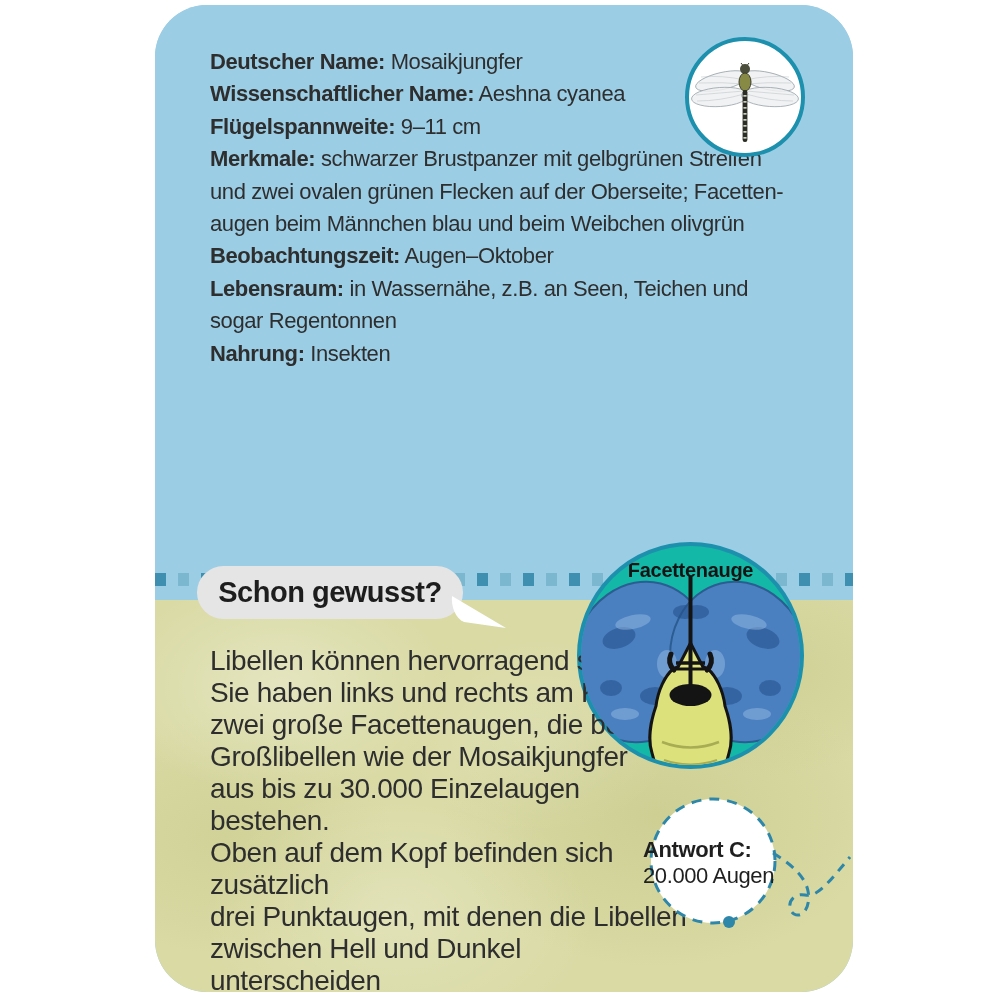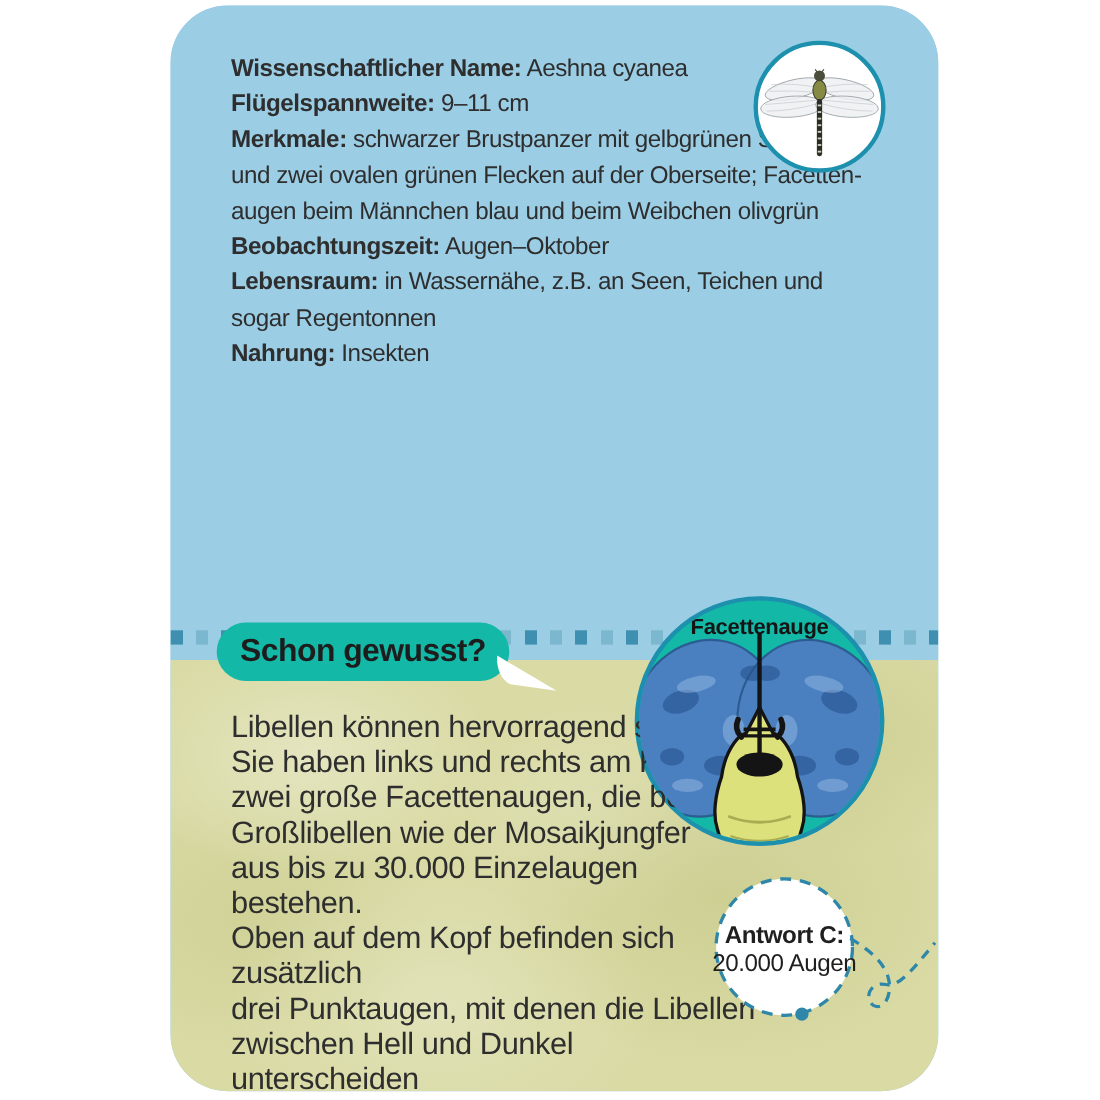--- a/index.html
+++ b/index.html
@@ -37,55 +37,56 @@
   }
   .info p{margin:0;}
   .info b{font-weight:bold;}
   .val{white-space:pre-line;}
   .badge{
     position:absolute;left:530px;top:32px;width:120px;height:120px;border-radius:50%;
     background:#ffffff;border:4px solid #1d90ae;box-sizing:border-box;
   }
   .badge svg{position:absolute;left:0;top:0;width:112px;height:112px;}
   .bubble{
-    position:absolute;left:42px;top:561px;width:266px;height:53px;background:#14b8a6;
+    position:absolute;left:42px;top:561px;width:266px;height:53px;background:#e5e5e5;
     border-radius:27px;display:flex;align-items:center;justify-content:center;
     font-weight:bold;font-size:29px;letter-spacing:-0.5px;color:#1d1d1d;
   }
   .bubble-tail{position:absolute;right:-47px;bottom:-15px;}
   .eye-circle{
     position:absolute;left:422px;top:537px;width:227px;height:227px;border-radius:50%;
     background:#14b8a6;border:4px solid #1d90ae;box-sizing:border-box;overflow:hidden;
   }
   .eye-label{
     position:absolute;left:0;right:0;top:13px;text-align:center;z-index:3;
     font-weight:bold;font-size:20px;letter-spacing:-0.3px;color:#141414;
   }
   .eye-circle svg{position:absolute;left:0;top:0;width:219px;height:219px;z-index:1;}
   .fact{
     position:absolute;left:55px;top:640px;width:480px;
     font-size:28px;line-height:32px;letter-spacing:-0.4px;
     white-space:pre-line;color:#2e2e2e;
   }
   .answer-deco{position:absolute;left:478px;top:773px;width:220px;height:190px;}
   .answer-text{
-    position:absolute;left:488px;top:832px;width:140px;text-align:center;z-index:2;
+    position:absolute;left:488px;top:832px;width:140px;z-index:2;
     font-size:22px;line-height:26px;letter-spacing:-0.4px;color:#1f1f1f;
   }
   .answer-text .a1{font-weight:bold;}
 </style>
 </head>
 <body>
 
 <div class="card">
   <div class="blue-section"></div>
   <div class="green-section"></div>
   <div class="perforation"></div>
 
   <div class="info">
+    <p><b>Deutscher Name:</b> <span class="val">Mosaikjungfer</span></p>
     <p><b>Wissenschaftlicher Name:</b> <span class="val">Aeshna cyanea</span></p>
     <p><b>Flügelspannweite:</b> <span class="val">9–11 cm</span></p>
     <p><b>Merkmale:</b> <span class="val">schwarzer Brustpanzer mit gelbgrünen Streifen
 und zwei ovalen grünen Flecken auf der Oberseite; Facetten-
 augen beim Männchen blau und beim Weibchen olivgrün</span></p>
     <p><b>Beobachtungszeit:</b> <span class="val">Augen–Oktober</span></p>
     <p><b>Lebensraum:</b> <span class="val">in Wassernähe, z.B. an Seen, Teichen und
 sogar Regentonnen</span></p>
     <p><b>Nahrung:</b> <span class="val">Insekten</span></p>
   </div>

